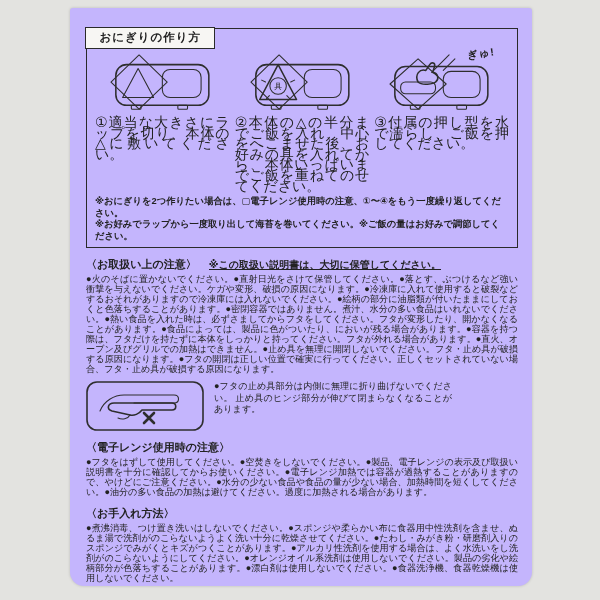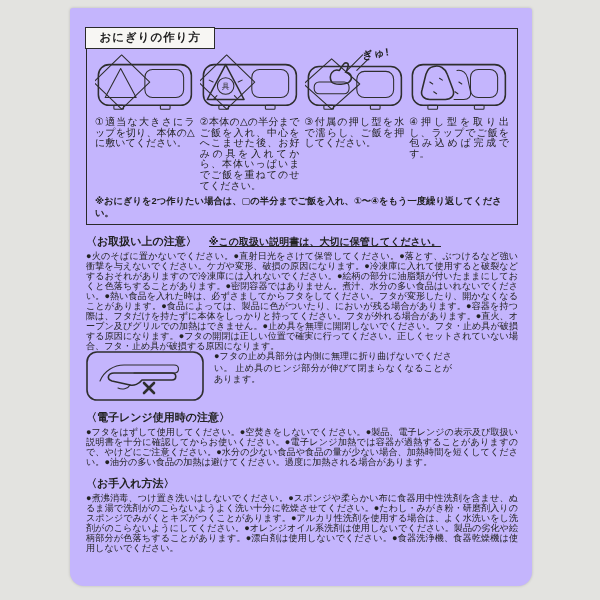--- a/index.html
+++ b/index.html
@@ -34,28 +34,28 @@
   }
   .steps { display:flex; gap:5px; }
   .step { flex:1 1 25%; min-width:0; }
   .illus { width:100%; height:62px; position:relative; }
   .illus svg { width:100%; height:100%; display:block; }
   .sfx {
     position:absolute; top:-6px; right:14px;
     font-size:10.5px; font-weight:700; transform:rotate(-8deg);
     letter-spacing:1px;
   }
-  .caption { font-size:10px; line-height:10.6px; text-align:justify; word-break:break-all; margin-top:2px; }
+  .caption { font-size:14px; line-height:10.6px; text-align:justify; word-break:break-all; margin-top:2px; }
   .howto-notes { margin-top:5px; font-size:9.3px; font-weight:700; line-height:11.5px; word-break:break-all; }
   
   .sec-head-row { margin-top:9px; display:flex; align-items:baseline; gap:12px; flex-wrap:nowrap; }
   .sec-head { font-size:11px; font-weight:700; white-space:nowrap; }
   .keep-note { font-size:10px; font-weight:700; text-decoration:underline; white-space:nowrap; overflow:hidden; }
   .body-text { margin:2px 0 0; font-size:9.1px; line-height:10px; text-align:justify; word-break:break-all; }
-  .hinge-row { display:flex; gap:10px; align-items:flex-start; }
+  .hinge-row { display:flex; gap:10px; margin-top:7px; align-items:flex-start; }
   .hinge-illus { flex:0 0 118px; height:50px; }
   .hinge-illus svg { width:118px; height:50px; display:block; }
   .hinge-text { flex:1; margin:0; font-size:9.1px; line-height:11.5px; text-align:justify; word-break:break-all; padding-right:66px; }
   .ink { stroke:#2e2e2e; fill:none; stroke-width:1.6; stroke-linejoin:round; stroke-linecap:round; }
   .thin { stroke-width:1.1; }
 </style>
 </head>
 <body>
 
 <div class="paper">
@@ -108,38 +108,25 @@
             <path d="M26,30 c-4,-8 2,-14 8,-12 l4,-6 c2,-3 6,-2 5,2 l-2,6 c6,1 7,7 3,10 c-2,2 -14,4 -18,0 z" fill="#f7f6f3" class="ink"></path>
             <rect x="52" y="19" width="38" height="27" rx="8" class="ink thin"></rect>
             <rect x="18" y="54" width="10" height="4" rx="1" class="ink thin"></rect>
             <rect x="66" y="54" width="10" height="4" rx="1" class="ink thin"></rect>
           </svg>
           </div>
         </div>
         <div class="caption">③付属の押し型を水で濡らし、ご飯を押してください。</div>
       </div>
 
-      <div class="step">
-        <div class="illus">
-          <svg viewBox="0 0 100 64">
-            <rect x="2" y="12" width="96" height="42" rx="11" fill="none" class="ink"></rect>
-            <path d="M24,14 c6,-2 12,2 14,8 l6,16 c2,6 -2,10 -8,10 l-16,0 c-6,0 -10,-4 -8,-10 l4,-16 c2,-6 4,-7 8,-8 z" fill="#d9d8d3" class="ink"></path>
-            <path d="M48,18 c6,-1 10,3 11,8 l3,14 c1,5 -2,8 -7,8 l-10,0" fill="#d9d8d3" class="ink thin"></path>
-            <path d="M20,30 l3,2 M30,26 l3,2 M24,40 l3,2 M50,30 l3,2 M46,40 l3,2" class="ink thin"></path>
-            <rect x="62" y="17" width="28" height="29" rx="8" class="ink thin"></rect>
-            <rect x="18" y="54" width="10" height="4" rx="1" class="ink thin"></rect>
-            <rect x="66" y="54" width="10" height="4" rx="1" class="ink thin"></rect>
-          </svg>
-        </div>
-        <div class="caption">④押し型を取り出し、ラップでご飯を包み込めば完成です。</div>
-      </div>
     </div>
 
     <div class="howto-notes">
-      <div>※おにぎりを2つ作りたい場合は、▢の半分までご飯を入れ、①〜④をもう一度繰り返してください。</div>
+      <div>※おにぎりを2つ作りたい場合は、▢電子レンジ使用時の注意、①〜④をもう一度繰り返してください。</div>
+      <div>※お好みでラップから一度取り出して海苔を巻いてください。※ご飯の量はお好みで調節してください。</div>
     </div>
   </div>
 
   <div class="sec-head-row">
     <span class="sec-head">〈お取扱い上の注意〉</span>
     <span class="keep-note">※この取扱い説明書は、大切に保管してください。</span>
   </div>
   <p class="body-text">●火のそばに置かないでください。●直射日光をさけて保管してください。●落とす、ぶつけるなど強い衝撃を与えないでください。ケガや変形、破損の原因になります。●冷凍庫に入れて使用すると破裂などするおそれがありますので冷凍庫には入れないでください。●絵柄の部分に油脂類が付いたままにしておくと色落ちすることがあります。●密閉容器ではありません。煮汁、水分の多い食品はいれないでください。●熱い食品を入れた時は、必ずさましてからフタをしてください。フタが変形したり、開かなくなることがあります。●食品によっては、製品に色がついたり、においが残る場合があります。●容器を持つ際は、フタだけを持たずに本体をしっかりと持ってください。フタが外れる場合があります。●直火、オーブン及びグリルでの加熱はできません。●止め具を無理に開閉しないでください。フタ・止め具が破損する原因になります。●フタの開閉は正しい位置で確実に行ってください。正しくセットされていない場合、フタ・止め具が破損する原因になります。</p>
 
   <div class="hinge-row">

